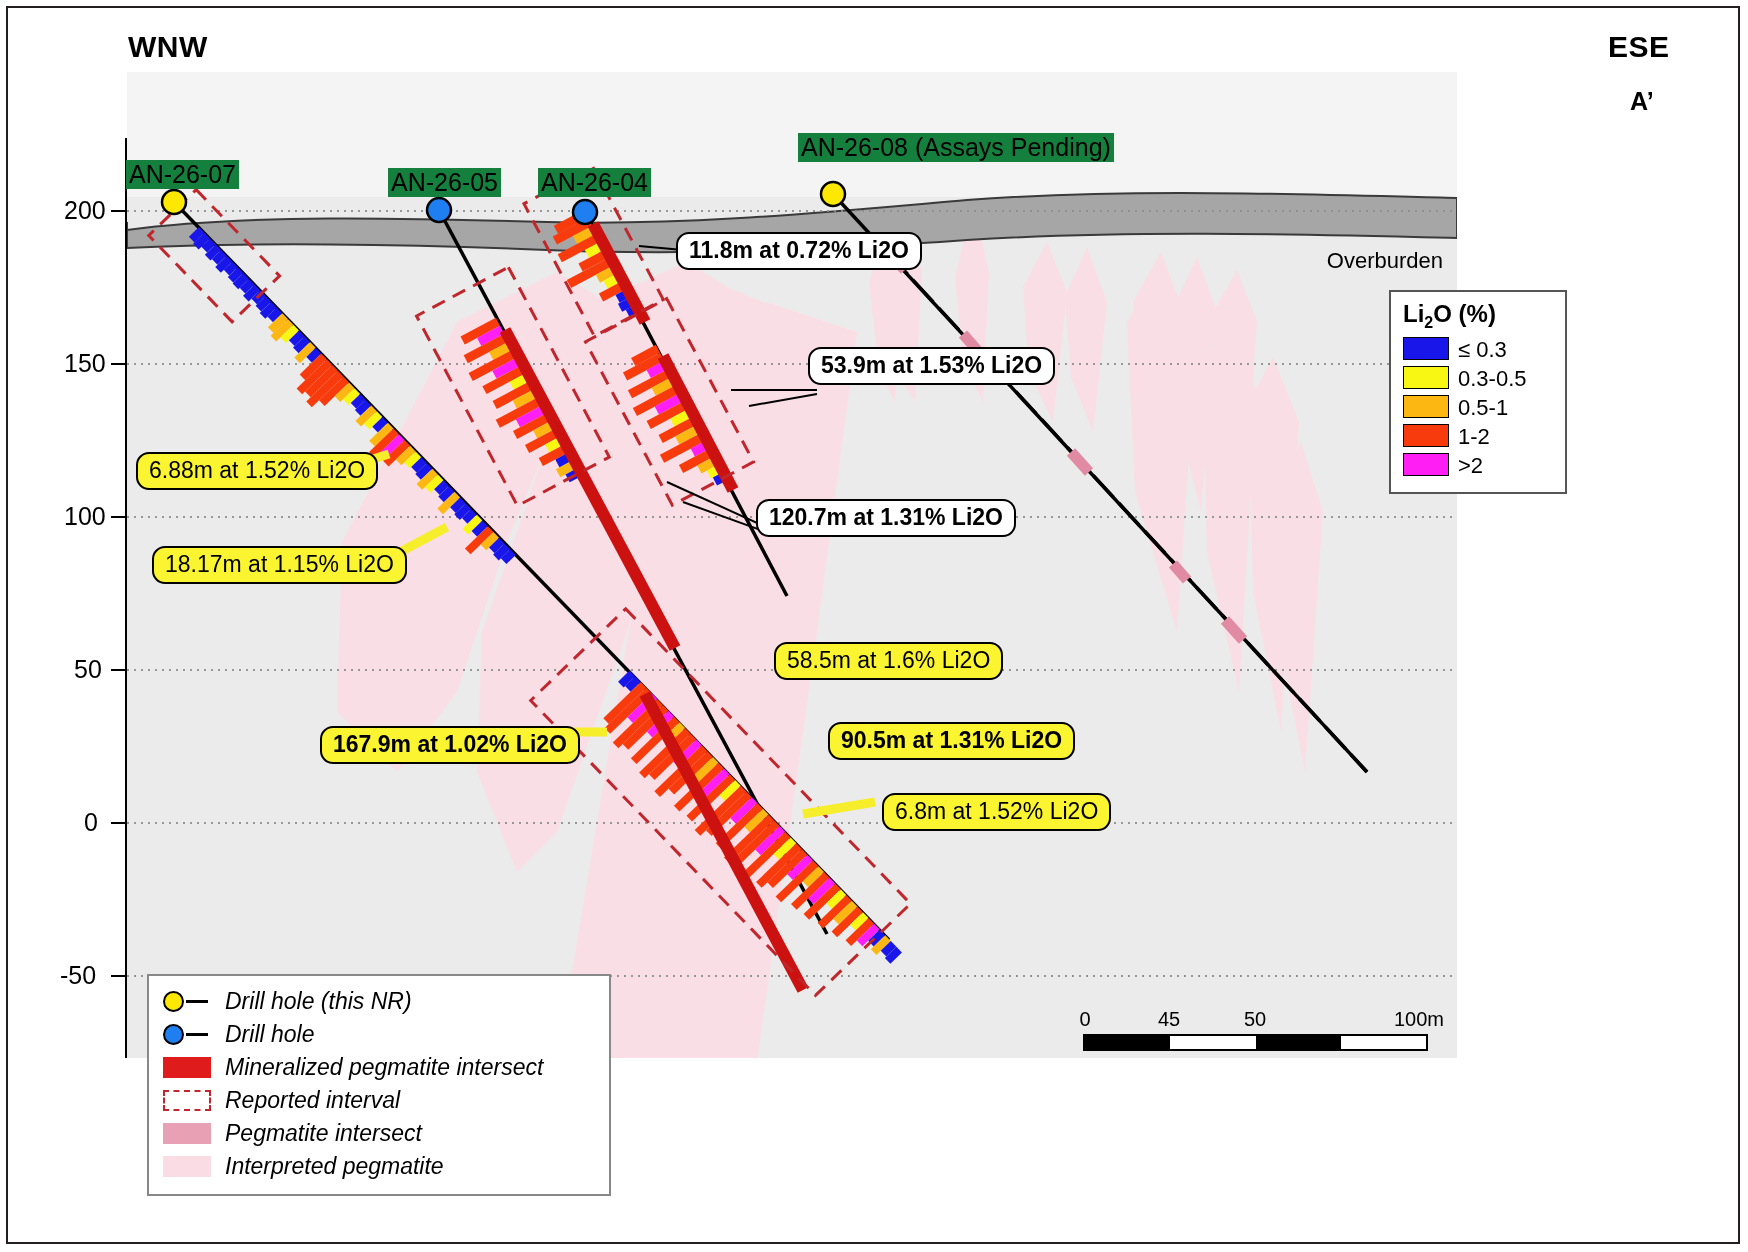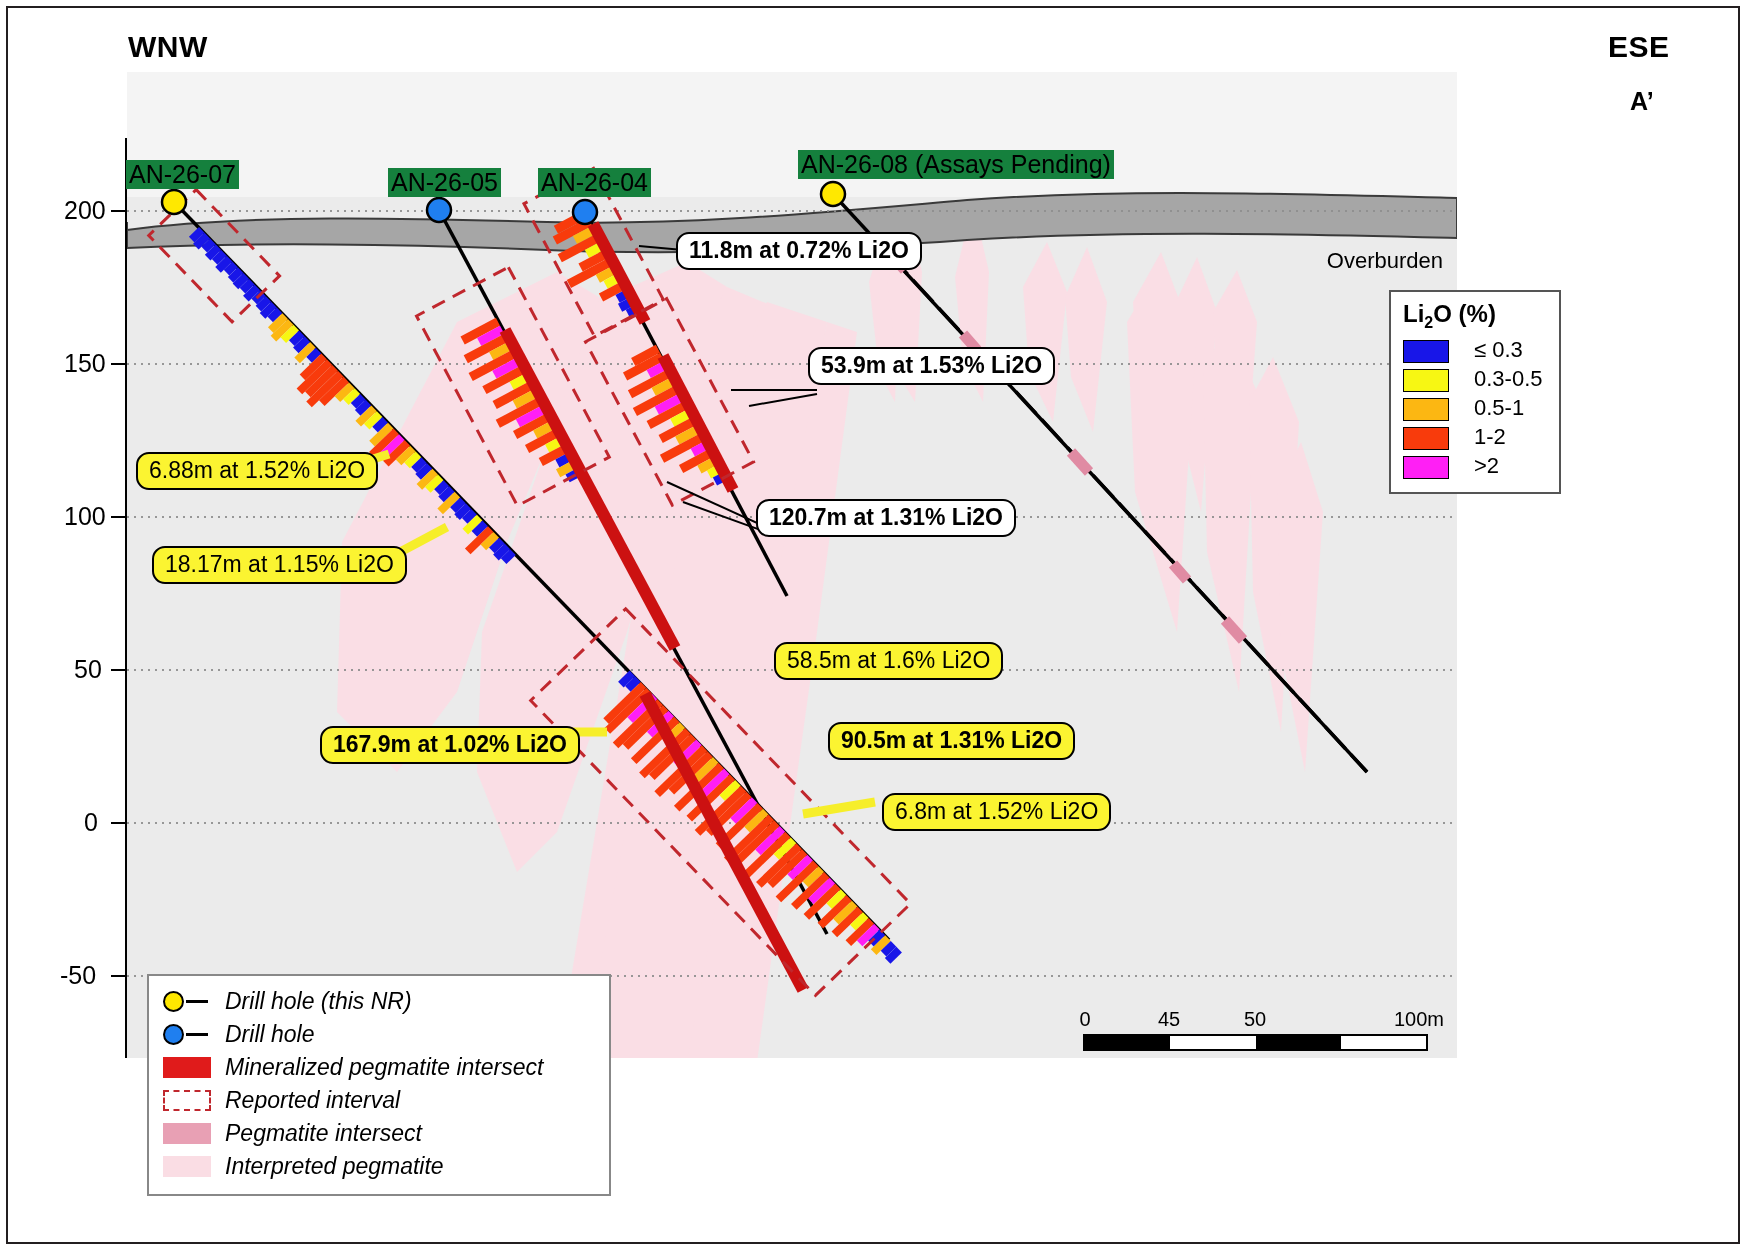--- a/index.html
+++ b/index.html
@@ -23,23 +23,23 @@
 
   .callout{position:absolute;border:2px solid #000;border-radius:13px;padding:3px 11px 5px 11px;font-size:23px;color:#000;white-space:nowrap;line-height:1.15;}
   .callout.yellow{background:#fbf431;font-weight:normal;}
   .callout.yellow.bold{font-weight:bold;}
   .callout.white{background:#fff;font-weight:bold;}
 
   .holelabel{position:absolute;font-size:25px;color:#000;background:#15803d;padding:0 3px;white-space:nowrap;}
 
   #overburden-text{position:absolute;right:14px;top:176px;font-size:22px;color:#000;}
 
-  #gradelegend{position:absolute;left:1381px;top:282px;width:146px;background:#fff;border:2px solid #555;padding:8px 10px 10px 12px;}
+  #gradelegend{position:absolute;left:1381px;top:282px;width:146px;background:#fff;border:2px solid #555;padding:8px 16px 10px 12px;}
   #gradelegend .gltitle{font-size:24px;font-weight:bold;color:#000;margin-bottom:5px;}
-  #gradelegend .glrow{display:flex;align-items:flex-end;margin-bottom:3px;gap:16px;}
+  #gradelegend .glrow{display:flex;align-items:flex-start;margin-bottom:3px;}
   #gradelegend .swatch{width:44px;height:21px;border:1px solid #000;margin-right:9px;flex:0 0 auto;}
   #gradelegend .gllab{font-size:22px;color:#000;}
 
   #mainlegend{position:absolute;left:139px;top:966px;width:434px;background:#fff;border:2px solid #888;padding:9px 12px 11px 14px;font-style:italic;}
   #mainlegend .mlrow{display:flex;align-items:center;height:33px;}
   #mainlegend .mllab{font-size:23px;color:#000;}
   .sym{width:56px;flex:0 0 auto;display:flex;align-items:center;margin-right:6px;}
   .dot{width:21px;height:21px;border-radius:50%;border:2px solid #000;box-sizing:border-box;}
   .dot.y{background:#ffe800;}
   .dot.b{background:#1f7ff0;}
@@ -363,21 +363,21 @@
     <div style="position:absolute;left:56px;top:355px;transform:translateY(-50%);font-size:25px;">150</div>
     <div style="position:absolute;left:56px;top:508px;transform:translateY(-50%);font-size:25px;">100</div>
     <div style="position:absolute;left:66px;top:661px;transform:translateY(-50%);font-size:25px;">50</div>
     <div style="position:absolute;left:76px;top:814px;transform:translateY(-50%);font-size:25px;">0</div>
     <div style="position:absolute;left:52px;top:967px;transform:translateY(-50%);font-size:25px;">-50</div>
   </div>
 
   <div class="holelabel" style="left:118px;top:152px;">AN-26-07</div>
   <div class="holelabel" style="left:380px;top:160px;">AN-26-05</div>
   <div class="holelabel" style="left:530px;top:160px;">AN-26-04</div>
-  <div class="holelabel" style="left:790px;top:142px;text-align:center;">AN-26-08 (Assays Pending)</div>
+  <div class="holelabel" style="left:790px;top:125px;text-align:center;">AN-26-08 (Assays Pending)</div>
 
   <div class="callout white" style="left:668px;top:224px;">11.8m at 0.72% Li2O</div>
   <div class="callout white" style="left:800px;top:339px;">53.9m at 1.53% Li2O</div>
   <div class="callout white" style="left:748px;top:491px;">120.7m at 1.31% Li2O</div>
   <div class="callout yellow" style="left:128px;top:444px;">6.88m at 1.52% Li2O</div>
   <div class="callout yellow" style="left:144px;top:538px;">18.17m at 1.15% Li2O</div>
   <div class="callout yellow bold" style="left:312px;top:718px;">167.9m at 1.02% Li2O</div>
   <div class="callout yellow" style="left:766px;top:634px;">58.5m at 1.6% Li2O</div>
   <div class="callout yellow bold" style="left:820px;top:714px;">90.5m at 1.31% Li2O</div>
   <div class="callout yellow" style="left:874px;top:785px;">6.8m at 1.52% Li2O</div>

